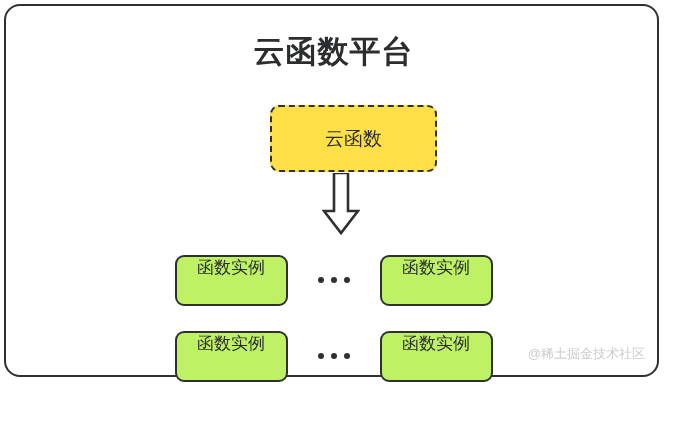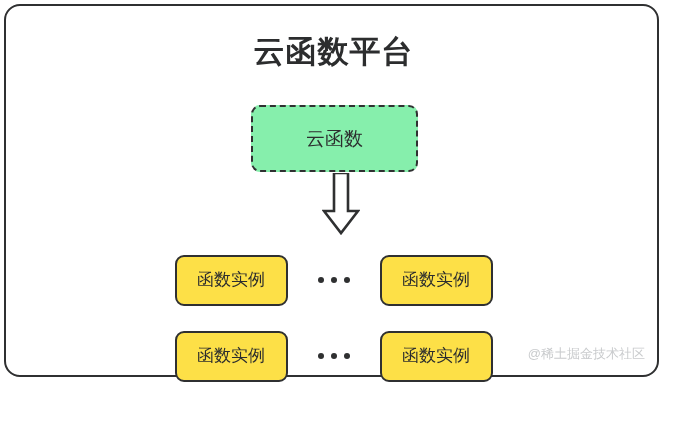--- a/index.html
+++ b/index.html
@@ -47,28 +47,28 @@
     font-weight: bold;
     letter-spacing: 1px;
     line-height: 40px;
     color: #2c2d2e;
     white-space: nowrap;
   }
 
   
   .cloud-func-box {
     position: absolute;
-    left: 245px;
+    left: 264px;
     top: 99px;
     width: 167px;
     height: 67px;
     box-sizing: border-box;
     border: 2.6px dashed #2f3031;
     border-radius: 9px;
-    background: #86efac;
+    background: #fde047;
     display: flex;
     align-items: center;
     justify-content: center;
   }
   .cloud-func-label {
     font-size: 19px;
     line-height: 24px;
     color: #2c2d2e;
     white-space: nowrap;
   }
@@ -95,23 +95,22 @@
   }
   .instance-row.row-1 { top: 248px; }
   .instance-row.row-2 { top: 324px; }
 
   .instance-box {
     box-sizing: border-box;
     width: 113px;
     height: 51px;
     border: 2.6px solid #2f3031;
     border-radius: 9px;
-    background: #fde047;
+    background: #bef264;
     display: flex;
-    align-items: center;
     justify-content: center;
   }
   .instance-label {
     font-size: 17px;
     line-height: 22px;
     color: #2c2d2e;
     white-space: nowrap;
   }
 
   .ellipsis-gap {

